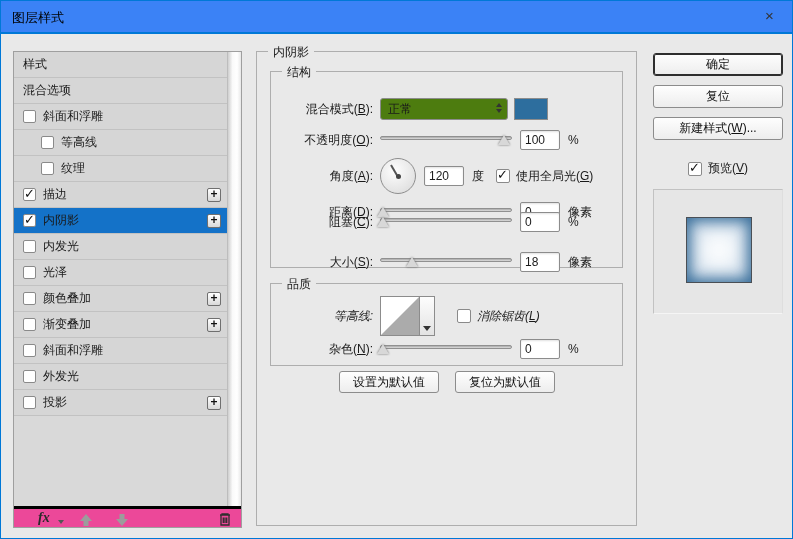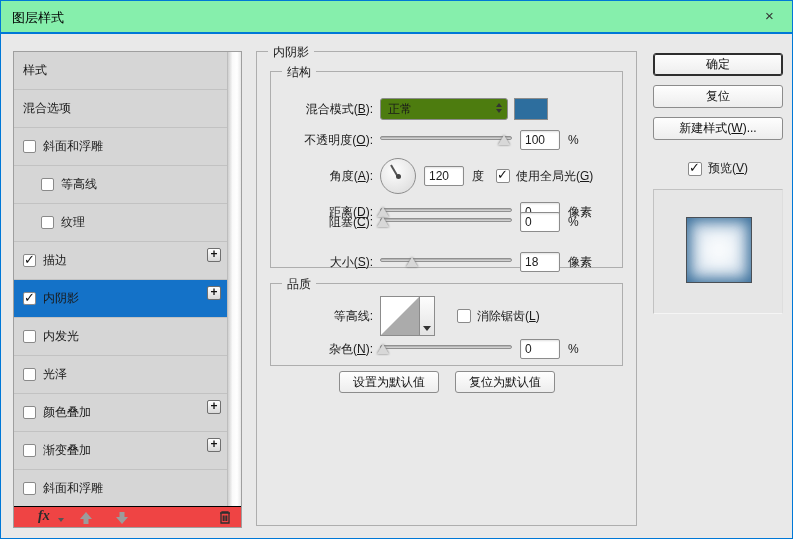--- a/index.html
+++ b/index.html
@@ -2,35 +2,35 @@
 <html><head>
 <meta charset="utf-8">
 <style>
   * { margin:0; padding:0; box-sizing:border-box; }
   html,body { width:793px; height:539px; }
   body { font-family:"Liberation Sans","DejaVu Sans",sans-serif; font-size:12px; color:#1a1a1a; background:#fff; }
 
   .window { position:relative; width:793px; height:539px; background:#e9e9e9; border:1px solid #0078d7; overflow:hidden; }
 
   
-  .titlebar { position:absolute; left:0; top:0; width:100%; height:33px; background:#86efac; border-bottom:2px solid #0078d7; }
+  .titlebar { position:absolute; left:0; top:0; width:100%; height:33px; background:#3b82f6; border-bottom:2px solid #0078d7; }
   .titlebar .title { position:absolute; left:11px; top:8px; font-size:13px; color:#000; }
   .close-btn { position:absolute; right:0; top:0; width:45px; height:31px; text-align:center; line-height:30px; font-size:15px; color:#333; cursor:default; }
 
   
   .sidebar { position:absolute; left:12px; top:50px; width:229px; height:477px; border:1px solid #9f9f9f; background:#d9d9d9; display:flex; flex-direction:column; }
   .list-area { position:relative; flex:1; overflow:hidden; }
   .scroll-track { position:absolute; right:0; top:0; bottom:0; width:14px; border-left:1px solid #bdbdbd; background:linear-gradient(to right,#cfcfcf,#fafafa 35%,#ffffff 70%,#e8e8e8); }
-  .srow { position:relative; height:38px; background:#d6d6d6; border-bottom:1px solid #c2c2c2; display:flex; align-items:center; padding-left:9px; margin-right:14px; }
+  .srow { position:relative; height:26px; background:#d6d6d6; border-bottom:1px solid #c2c2c2; display:flex; align-items:center; padding-left:9px; margin-right:14px; }
   .srow.selected { background:#1472c8; }
   .srow.indent { padding-left:27px; }
   .srow .cb { width:13px; height:13px; background:#fff; border:1px solid #8a8a8a; margin-right:7px; flex:0 0 auto; position:relative; border-radius:2px; }
   .cb.checked::after { content:"✓"; position:absolute; left:0px; top:-3px; font-size:13px; font-weight:bold; color:#111; }
   .srow .plus { position:absolute; right:6px; top:6px; width:14px; height:14px; border:1px solid #6f6f6f; background:linear-gradient(#ffffff,#d9d9d9); border-radius:2px; font-size:12px; line-height:11px; text-align:center; color:#111; font-weight:bold; }
-  .fx-bar { height:21px; border-top:1px solid #000000; background:#ef4444; position:relative; }
+  .fx-bar { height:21px; border-top:3px solid #000000; background:#ec4899; position:relative; }
   .fx-glyph { position:absolute; left:24px; top:1px; font-family:"Liberation Serif","DejaVu Serif",serif; font-style:italic; font-weight:bold; font-size:14px; color:#2b2b2b; }
   .fx-caret { position:absolute; left:44px; top:11px; width:0; height:0; border-left:3px solid transparent; border-right:3px solid transparent; border-top:4px solid #555; }
   .arrow-ico { position:absolute; top:3px; }
   .trash-ico { position:absolute; right:8px; top:2px; }
 
   
   .group { position:absolute; border:1px solid #aeaeae; }
   .group > .gtitle { position:absolute; top:-8px; left:11px; background:#e9e9e9; padding:0 5px; }
   .main-group { left:255px; top:50px; width:381px; height:475px; }
   .struct-group { left:13px; top:19px; width:353px; height:197px; }
@@ -238,21 +238,21 @@
             <div class="thumb" style="left:26px"></div>
           </div>
         <span class="valbox">18</span>
         <span class="unit">像素</span>
       </div>
     </div>
 
     <div class="group quality-group">
       <span class="gtitle">品质</span>
 
-      <div class="frow" style="left:10px; top:12px;">
+      <div class="frow" style="left:10px; top:12px;font-style:italic;">
         <span class="lblcol">等高线:</span>
         <div class="contour-wrap">
           <div class="contour-thumb">
               <div class="tri"></div>
             </div>
           <div class="contour-arrow">
               <i></i>
             </div>
         </div>
         <span class="checkline" style="margin-left:22px">

